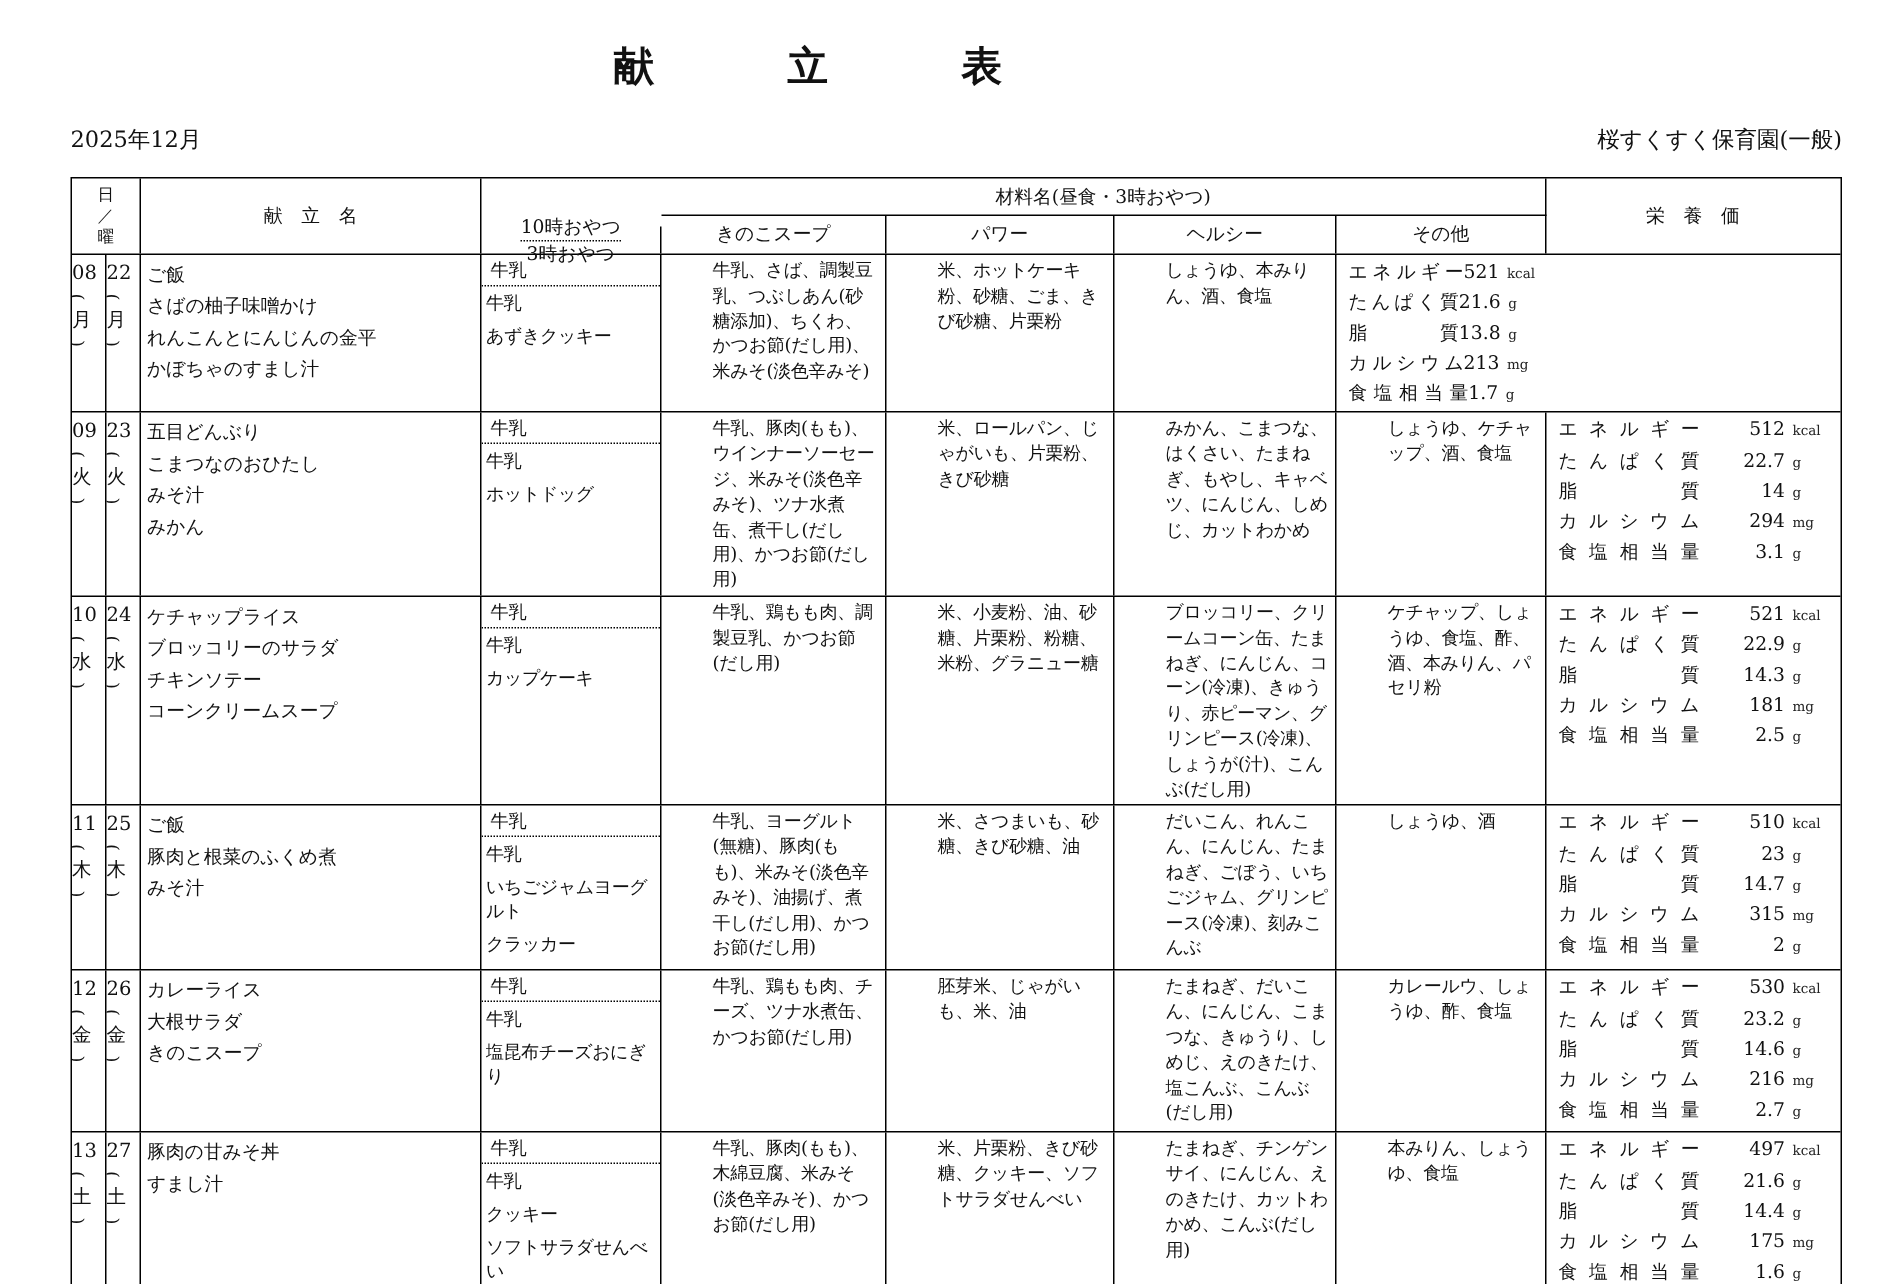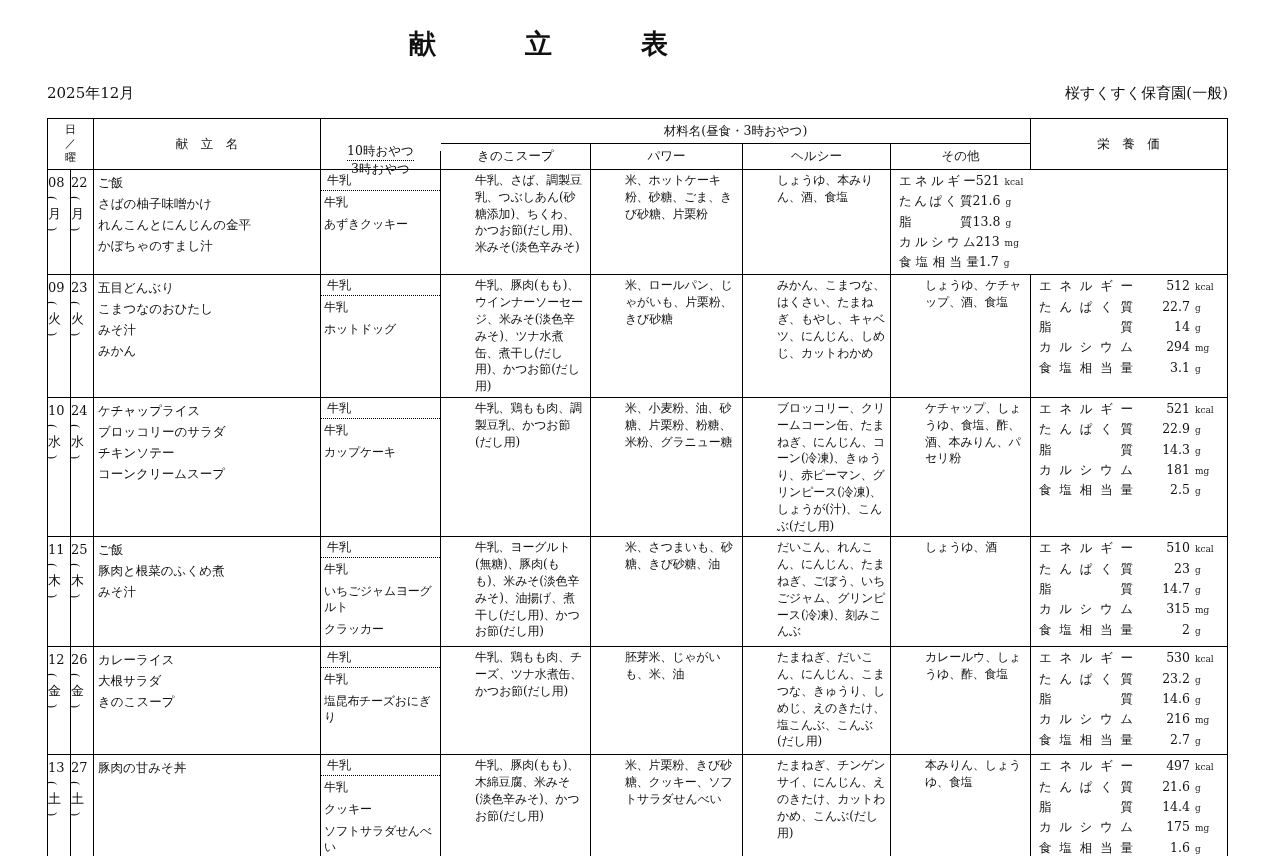--- a/index.html
+++ b/index.html
@@ -385,20 +385,21 @@
       <span class="par">)</span>
     </div>
     <div class="c date">
       <span>27</span>
       <span class="par">(</span>
       <span>土</span>
       <span class="par">)</span>
     </div>
     <div class="c menu">
             <div>豚肉の甘みそ丼</div>
+            <div>すまし汁</div>
           </div>
     <div class="c snack">
       <div class="snack10">牛乳</div>
       <div class="snack3">
               <div>牛乳</div>
               <div>クッキー</div>
               <div>ソフトサラダせんべい</div>
             </div>
     </div>
     <div class="c ing">牛乳、豚肉(もも)、木綿豆腐、米みそ(淡色辛みそ)、かつお節(だし用)</div>

